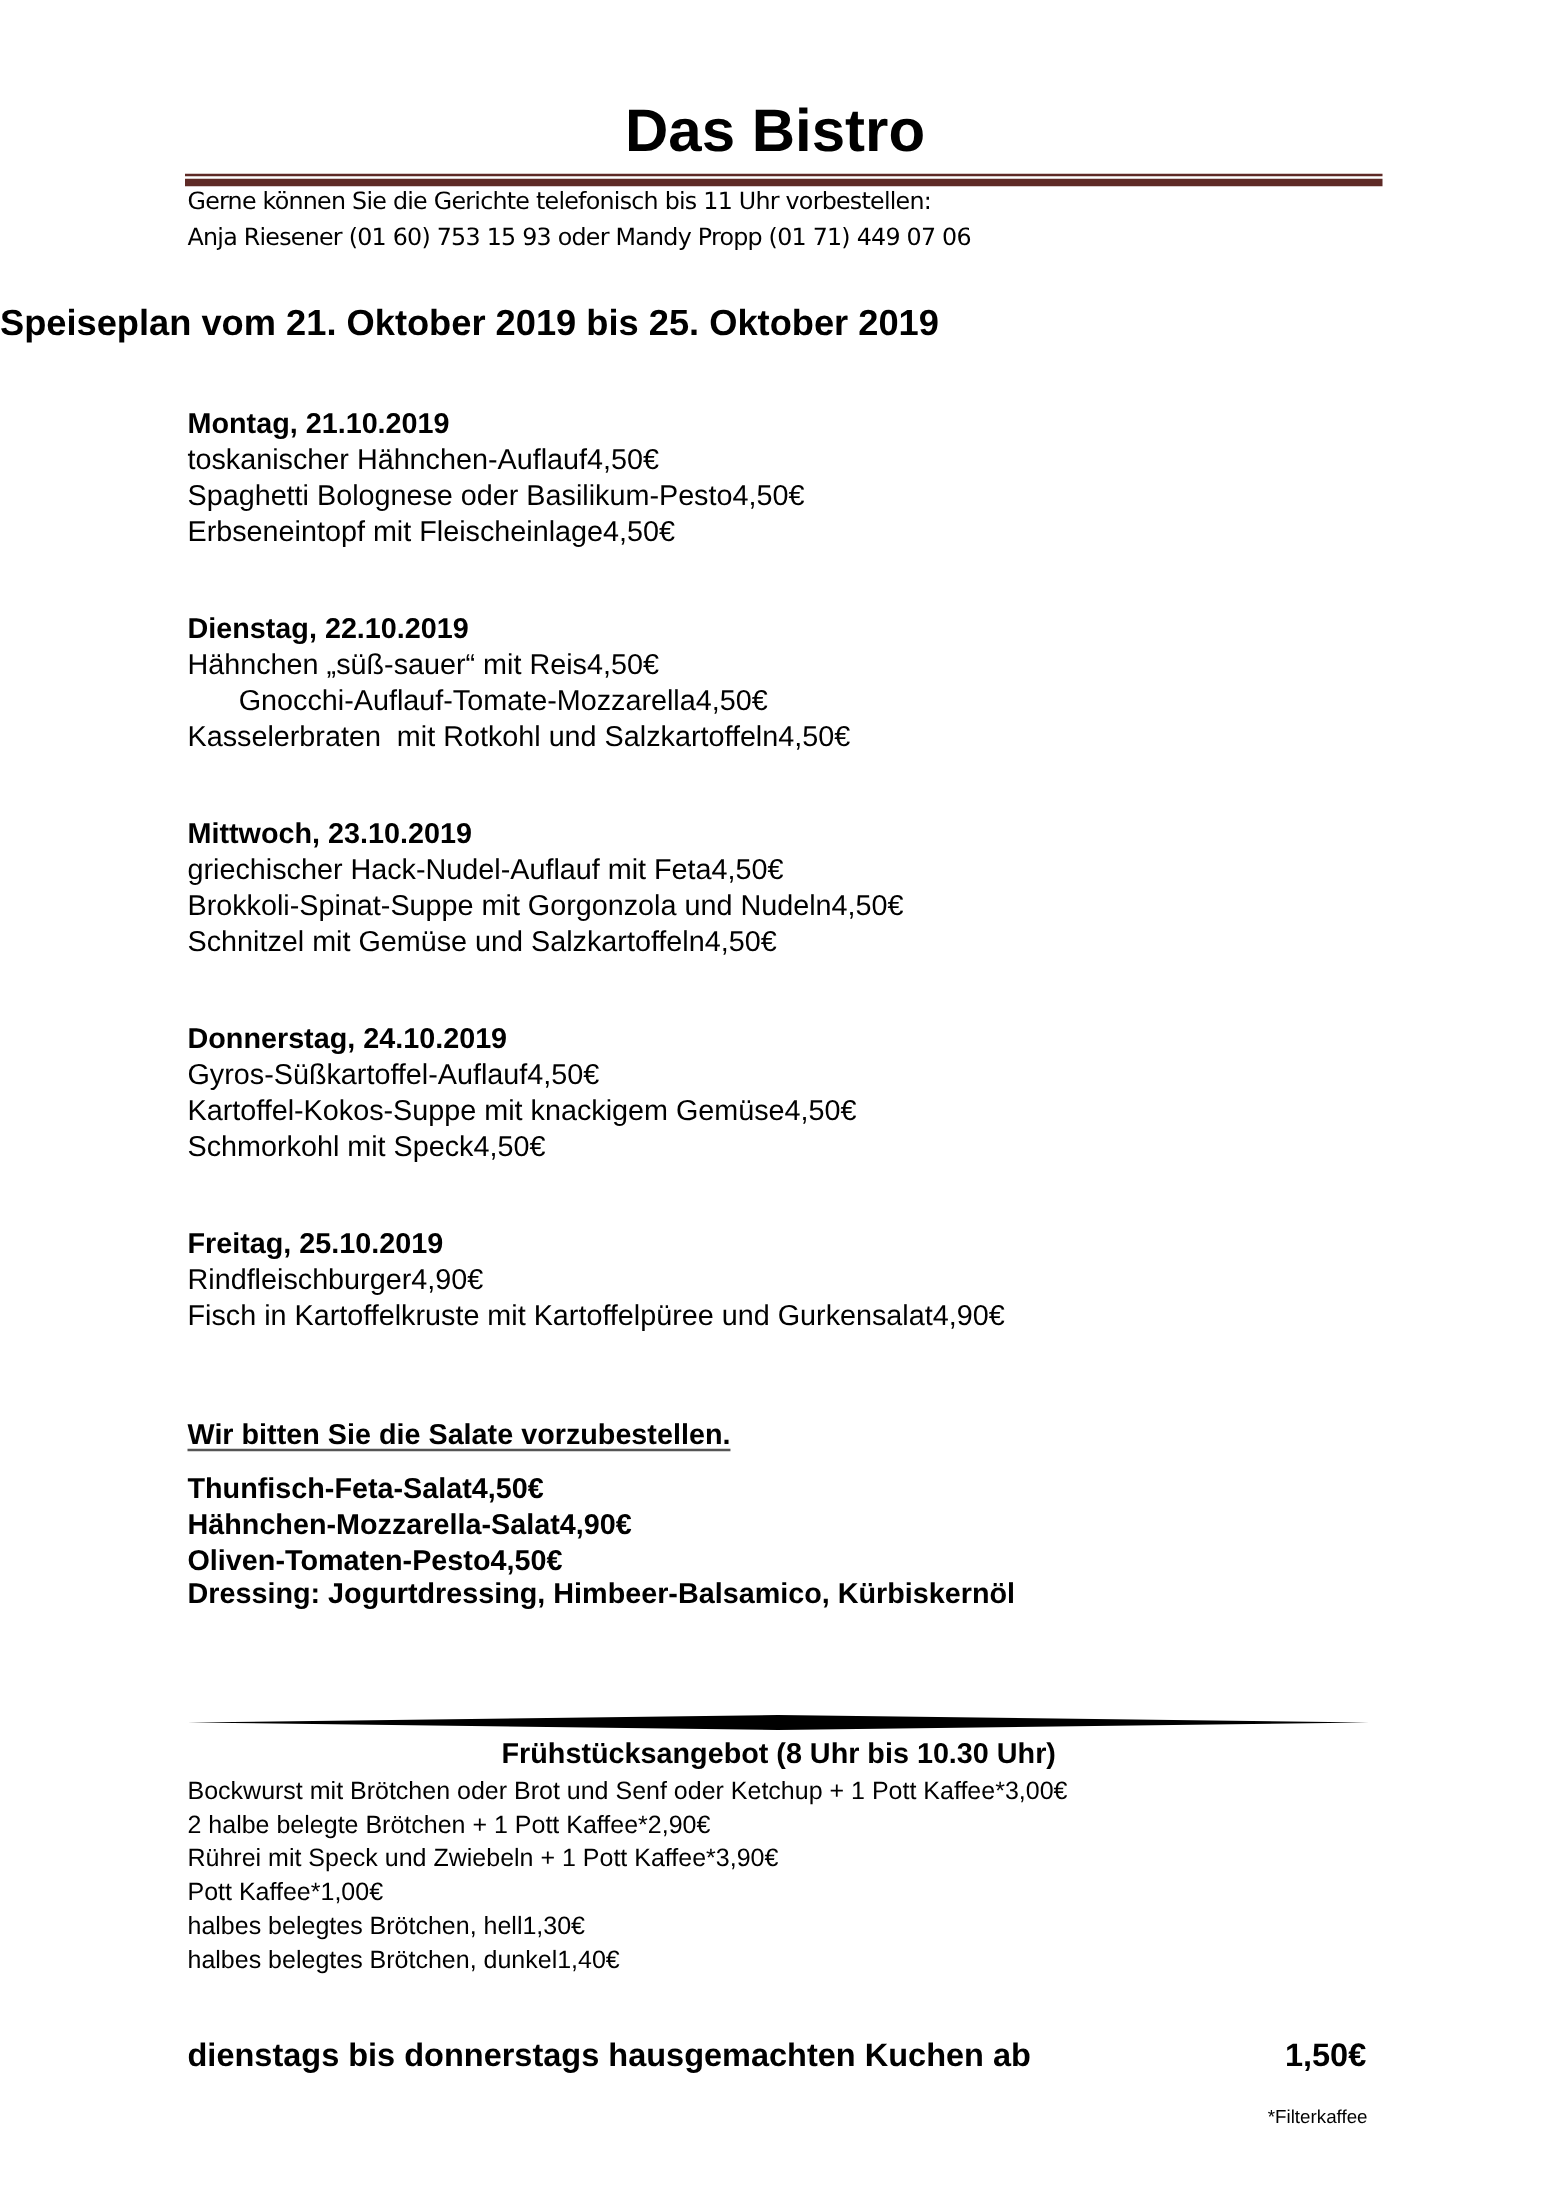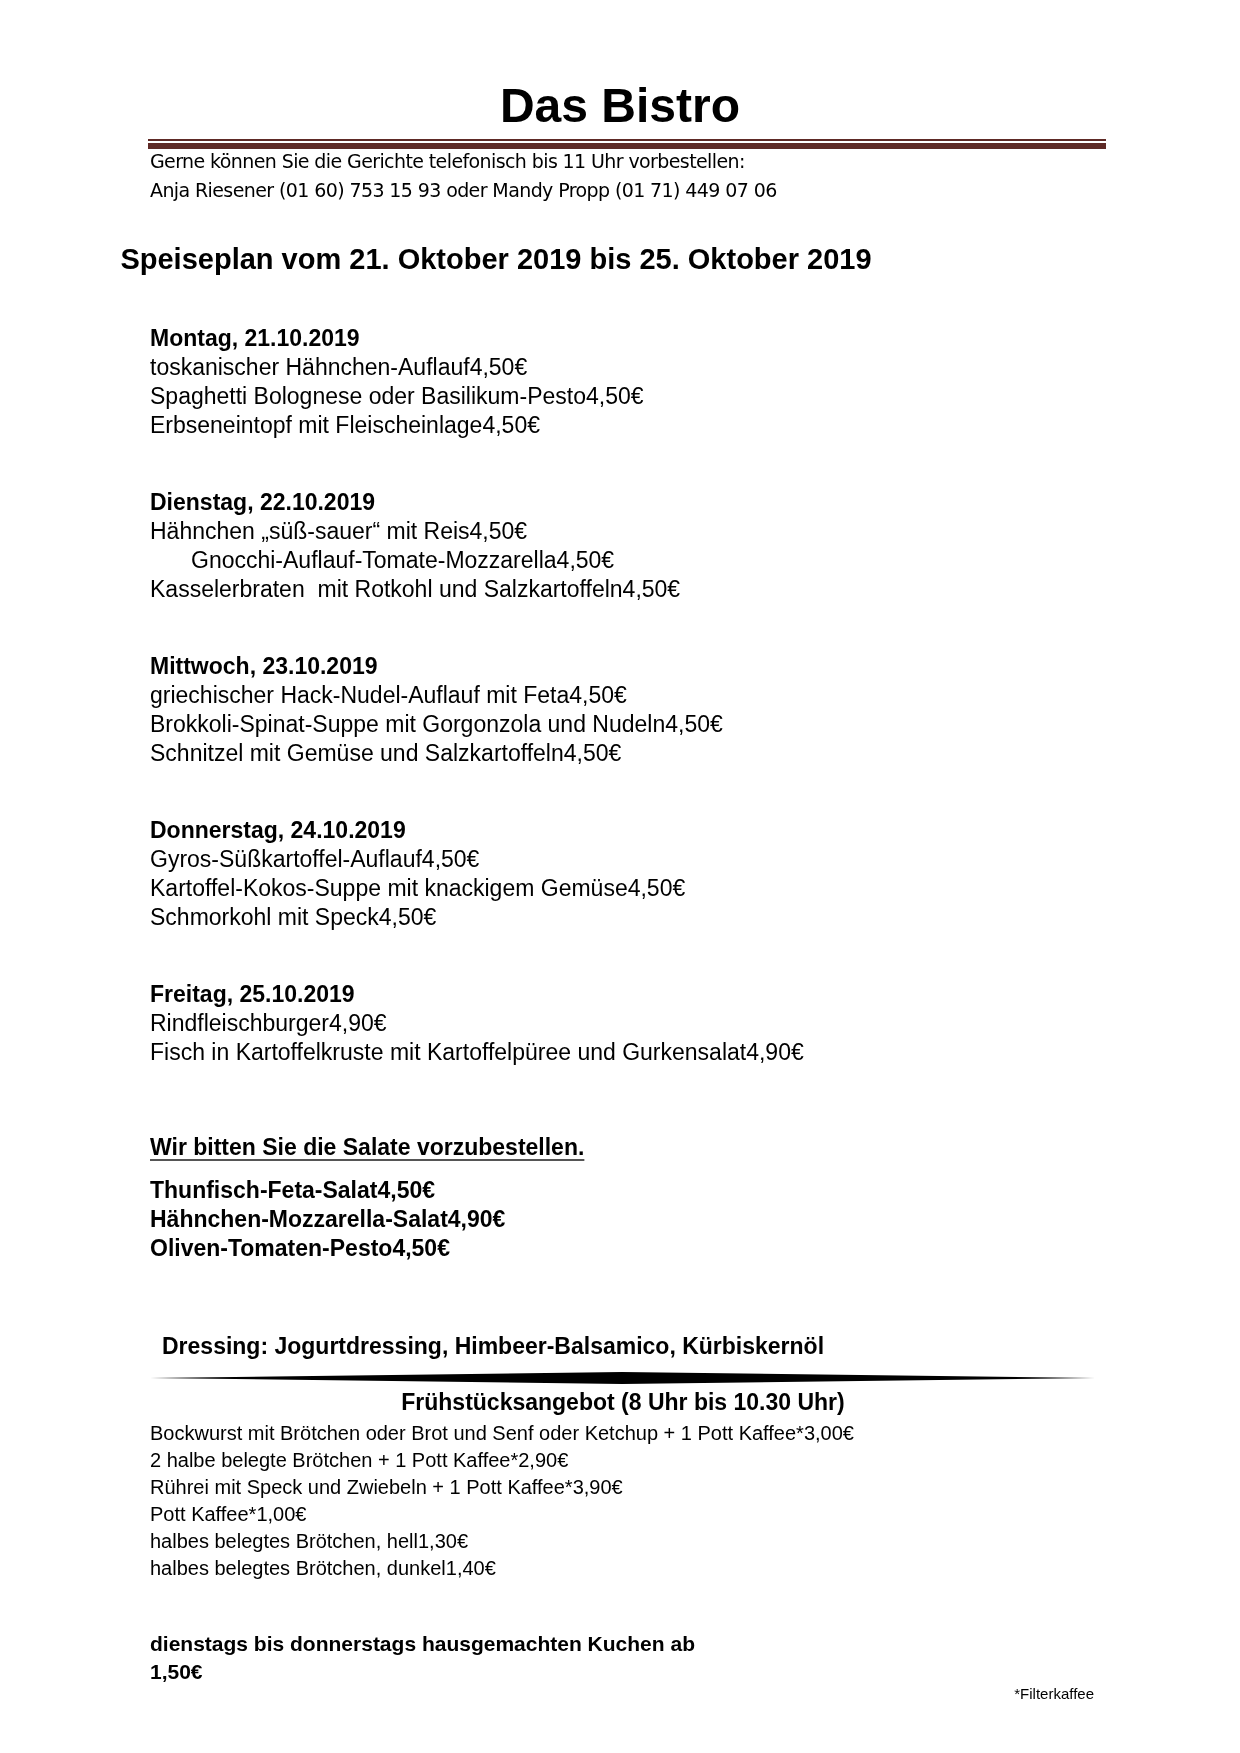--- a/index.html
+++ b/index.html
@@ -3,32 +3,32 @@
 <meta charset="utf-8">
 <style>
   html, body { margin:0; padding:0; background:#ffffff; }
   body { width:1240px; height:1753px; position:relative; overflow:hidden; color:#000;
          font-family:"Liberation Sans", sans-serif; }
   .abs { position:absolute; }
   .title { left:0; width:1240px; top:80px; text-align:center; font-size:48px; font-weight:bold; line-height:52px; }
   .rule-thin { left:148px; width:958px; top:139px; height:2px; background:#5e2a26; }
   .rule-thick { left:148px; width:958px; top:143px; height:6px; background:#5e2a26; }
   .contact { left:150px; font-size:19px; line-height:24px; font-family:"DejaVu Sans", sans-serif; letter-spacing:-0.6px; }
-  .heading { left:0; width:992px; top:242px; text-align:center; font-size:29px; font-weight:bold; line-height:34px; }
+  .heading { left:0; width:992px; top:242px; font-size:29px; font-weight:bold; line-height:34px; }
   .block { left:150px; width:955px; }
   .day-title { font-size:23px; font-weight:bold; line-height:29px; height:29px; }
   .row { display:flex; justify-content:flex-start; font-size:23px; line-height:29px; height:29px; }
   .row .price { text-align:right; }
   .bold .row { font-weight:bold; }
   .note { font-size:23px; font-weight:bold; line-height:29px; text-decoration:underline; text-decoration-color:#555; text-underline-offset:4px; }
   .dressing { font-size:23px; font-weight:bold; line-height:29px; }
   .divider { left:150px; width:945px; top:1372px; height:12px; }
   .bf-heading { left:0; width:1246px; top:1388px; text-align:center; font-size:23px; font-weight:bold; line-height:28px; }
   .bf .row { font-size:20px; line-height:27px; height:27px; }
-  .cake { left:150px; width:943px; top:1630px; display:flex; justify-content:space-between; font-size:21px; font-weight:bold; line-height:28px;flex-direction:column; }
+  .cake { left:150px; width:943px; top:1630px; display:flex; justify-content:space-between; font-size:26px; font-weight:bold; line-height:28px; }
   .footnote { left:900px; width:194px; top:1684px; text-align:right; font-size:15px; line-height:20px; }
 </style>
 </head>
 <body>
 
 <div class="abs title">Das Bistro</div>
 <div class="abs rule-thin"></div>
 <div class="abs rule-thick"></div>
 <div class="abs contact" style="top:149px;">Gerne können Sie die Gerichte telefonisch bis 11 Uhr vorbestellen:</div>
 <div class="abs contact" style="top:178px;">Anja Riesener (01 60) 753 15 93 oder Mandy Propp (01 71) 449 07 06</div>
@@ -121,21 +121,21 @@
     </div>
   <div class="row">
       <span>Hähnchen-Mozzarella-Salat</span>
       <span class="price">4,90€</span>
     </div>
   <div class="row">
       <span>Oliven-Tomaten-Pesto</span>
       <span class="price">4,50€</span>
     </div>
 </div>
-<div class="abs block" style="top:1332px;margin-left:12px;">
+<div class="abs block" style="top:1260px;">
   <div class="dressing">Dressing: Jogurtdressing, Himbeer-Balsamico, Kürbiskernöl</div>
 </div>
 
 <svg class="abs divider" viewBox="0 0 945 12" preserveAspectRatio="none">
   <polygon points="0,6 472,0 945,6 472,12" fill="#000"></polygon>
 </svg>
 
 <div class="abs bf-heading">Frühstücksangebot (8 Uhr bis 10.30 Uhr)</div>
 <div class="abs block bf" style="top:1420px;">
   <div class="row">

